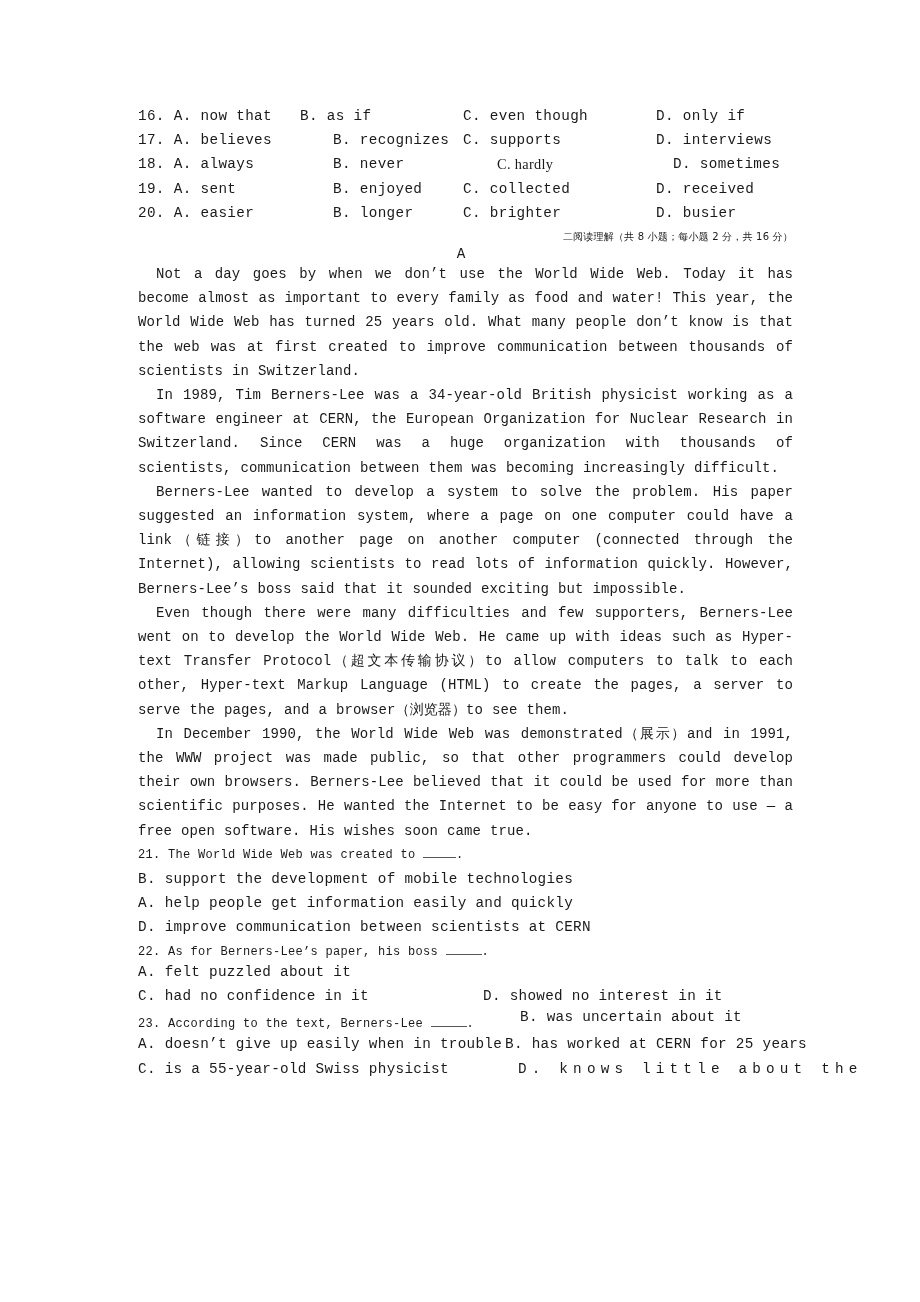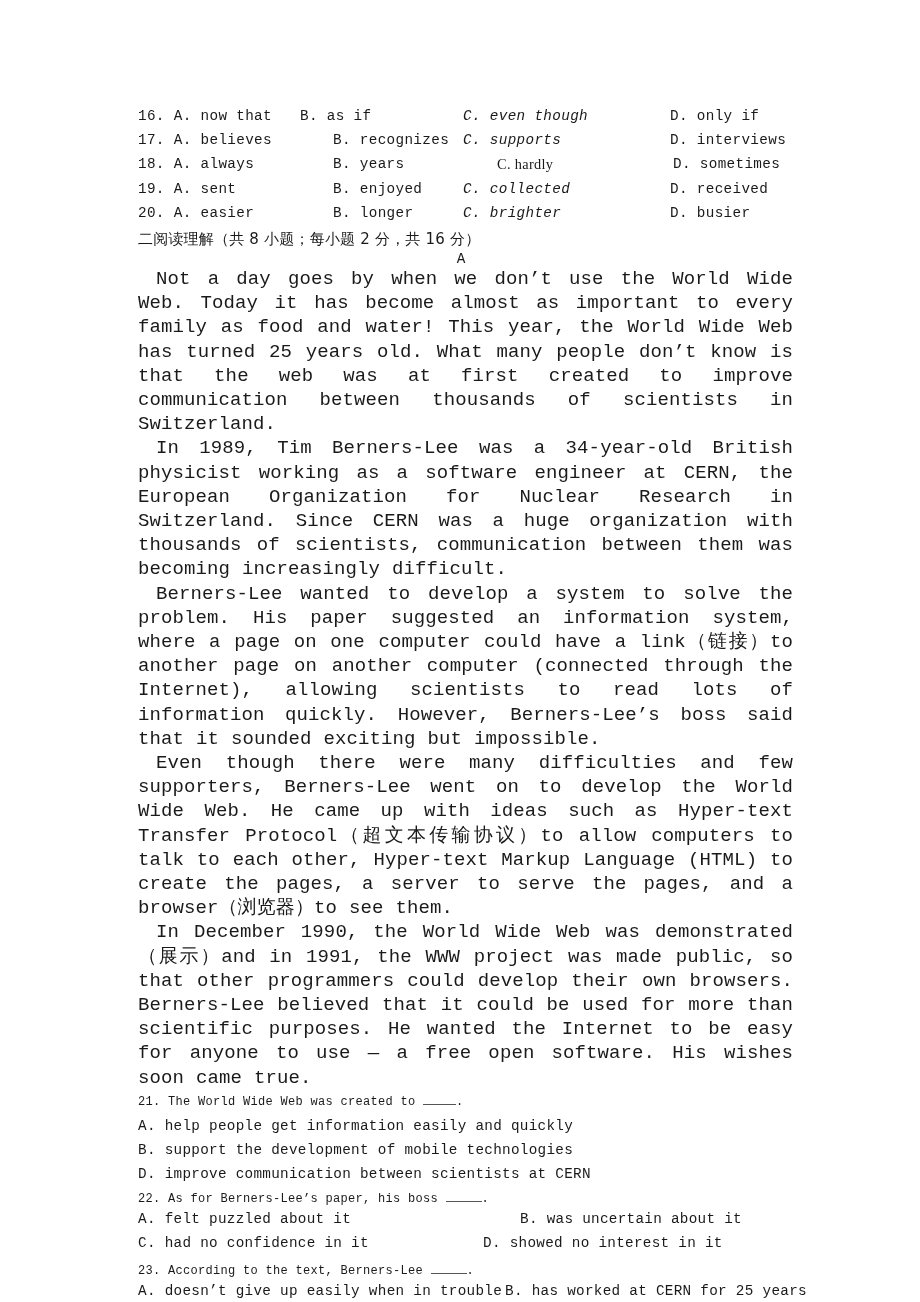--- a/index.html
+++ b/index.html
@@ -28,47 +28,48 @@
     height: 24.2px;
     font-family: "Liberation Mono", "DejaVu Sans Mono", monospace;
     font-size: 14.3px;
     letter-spacing: 0.35px;
     white-space: nowrap;
   }
   .mc-cell { position: absolute; top: 0; }
   .mc-a { left: 0px; }
   .mc-b { left: 162px; }
   .mc-b-alt { left: 195px; }
-  .mc-c { left: 325px; font-style: italic; }
+  .mc-c { left: 325px; }
   .mc-c-alt { left: 359px; font-family: Liberation Serif, serif; }
-  .mc-d { left: 532px; }
+  .mc-d { left: 518px; }
   .mc-d-alt { left: 535px; }
 
   
   .section-head {
     font-family: "DejaVu Sans", "Liberation Sans", sans-serif;
-    font-size: 15px;
+    font-size: 10px;
     letter-spacing: 0.2px;
     margin-top: 1px;
     white-space: nowrap;
+    text-align: right;
   }
 
   
   .passage-label {
     text-align: center;
     font-family: "Liberation Mono", "DejaVu Sans Mono", monospace;
     font-size: 14.3px;
     margin-top: 2px;
     padding-right: 9px;
   }
 
   
   .para {
     font-family: "Liberation Mono", "DejaVu Sans Mono", monospace;
-    font-size: 19px;
+    font-size: 14px;
     line-height: 24.2px;
     text-align: justify;
     text-align-last: left;
     text-indent: 18px;
     letter-spacing: 0.1px;
     margin: 0;
     word-spacing: 0.5px;
   }
 
   
@@ -89,21 +90,21 @@
   .q-opt-row {
     position: relative;
     height: 24.2px;
     font-family: "Liberation Mono", "DejaVu Sans Mono", monospace;
     font-size: 14.3px;
     letter-spacing: 0.3px;
     white-space: nowrap;
   }
   .q-opt-row > span { position: absolute; top: 0; }
   .col-left  { left: 0px; }
-  .col-right-b { left: 382px; }
+  .col-right-b { left: 382px; margin-top: 45px; }
   .col-right-d { left: 345px; }
   .col-r23-b { left: 367px; }
   .col-r23-d { left: 380px; }
   .blank {
     display: inline-block;
     border-bottom: 1px solid #555;
     height: 0.92em;
     vertical-align: baseline;
   }
   .blank-w1 { width: 33px; }
@@ -126,21 +127,21 @@
 
     <div class="mc-row">
       <span class="mc-cell mc-a"><span>17.</span> <span>A. believes</span></span>
       <span class="mc-cell mc-b-alt">B. recognizes</span>
       <span class="mc-cell mc-c">C. supports</span>
       <span class="mc-cell mc-d">D. interviews</span>
     </div>
 
     <div class="mc-row">
       <span class="mc-cell mc-a"><span>18.</span> <span>A. always</span></span>
-      <span class="mc-cell mc-b-alt">B. years</span>
+      <span class="mc-cell mc-b-alt">B. never</span>
       <span class="mc-cell mc-c-alt">C. hardly</span>
       <span class="mc-cell mc-d-alt">D. sometimes</span>
     </div>
 
     <div class="mc-row">
       <span class="mc-cell mc-a"><span>19.</span> <span>A. sent</span></span>
       <span class="mc-cell mc-b-alt">B. enjoyed</span>
       <span class="mc-cell mc-c">C. collected</span>
       <span class="mc-cell mc-d">D. received</span>
     </div>
@@ -161,22 +162,22 @@
   <div>
     <p class="para">Not a day goes by when we don’t use the World Wide Web. Today it has become almost as important to every family as food and water! This year, the World Wide Web has turned 25 years old. What many people don’t know is that the web was at first created to improve communication between thousands of scientists in Switzerland.</p>
     <p class="para">In 1989, Tim Berners-Lee was a 34-year-old British physicist working as a software engineer at CERN, the European Organization for Nuclear Research in Switzerland. Since CERN was a huge organization with thousands of scientists, communication between them was becoming increasingly difficult.</p>
     <p class="para">Berners-Lee wanted to develop a system to solve the problem. His paper suggested an information system, where a page on one computer could have a link（链接）to another page on another computer (connected through the Internet), allowing scientists to read lots of information quickly. However, Berners-Lee’s boss said that it sounded exciting but impossible.</p>
     <p class="para">Even though there were many difficulties and few supporters, Berners-Lee went on to develop the World Wide Web. He came up with ideas such as Hyper-text Transfer Protocol（超文本传输协议）to allow computers to talk to each other, Hyper-text Markup Language (HTML) to create the pages, a server to serve the pages, and a browser（浏览器）to see them.</p>
     <p class="para">In December 1990, the World Wide Web was demonstrated（展示）and in 1991, the WWW project was made public, so that other programmers could develop their own browsers. Berners-Lee believed that it could be used for more than scientific purposes. He wanted the Internet to be easy for anyone to use — a free open software. His wishes soon came true.</p>
   </div>
 
   <div>
     <div class="q-stem"><span>21.  The World Wide Web was created to </span><span class="blank blank-w1"></span><span>.</span></div>
+    <div class="q-opt">B. support the development of mobile technologies</div>
     <div class="q-opt">A. help people get information easily and quickly</div>
-    <div class="q-opt">B. support the development of mobile technologies</div>
     <div class="q-opt">D. improve communication between scientists at CERN</div>
   </div>
 
   <div>
     <div class="q-stem"><span>22.  As for Berners-Lee’s paper, his boss </span><span class="blank blank-w2"></span><span>.</span></div>
     <div class="q-opt-row">
       <span class="col-left">A. felt puzzled about it</span>
       <span class="col-right-b">B. was uncertain about it</span>
     </div>
     <div class="q-opt-row">

